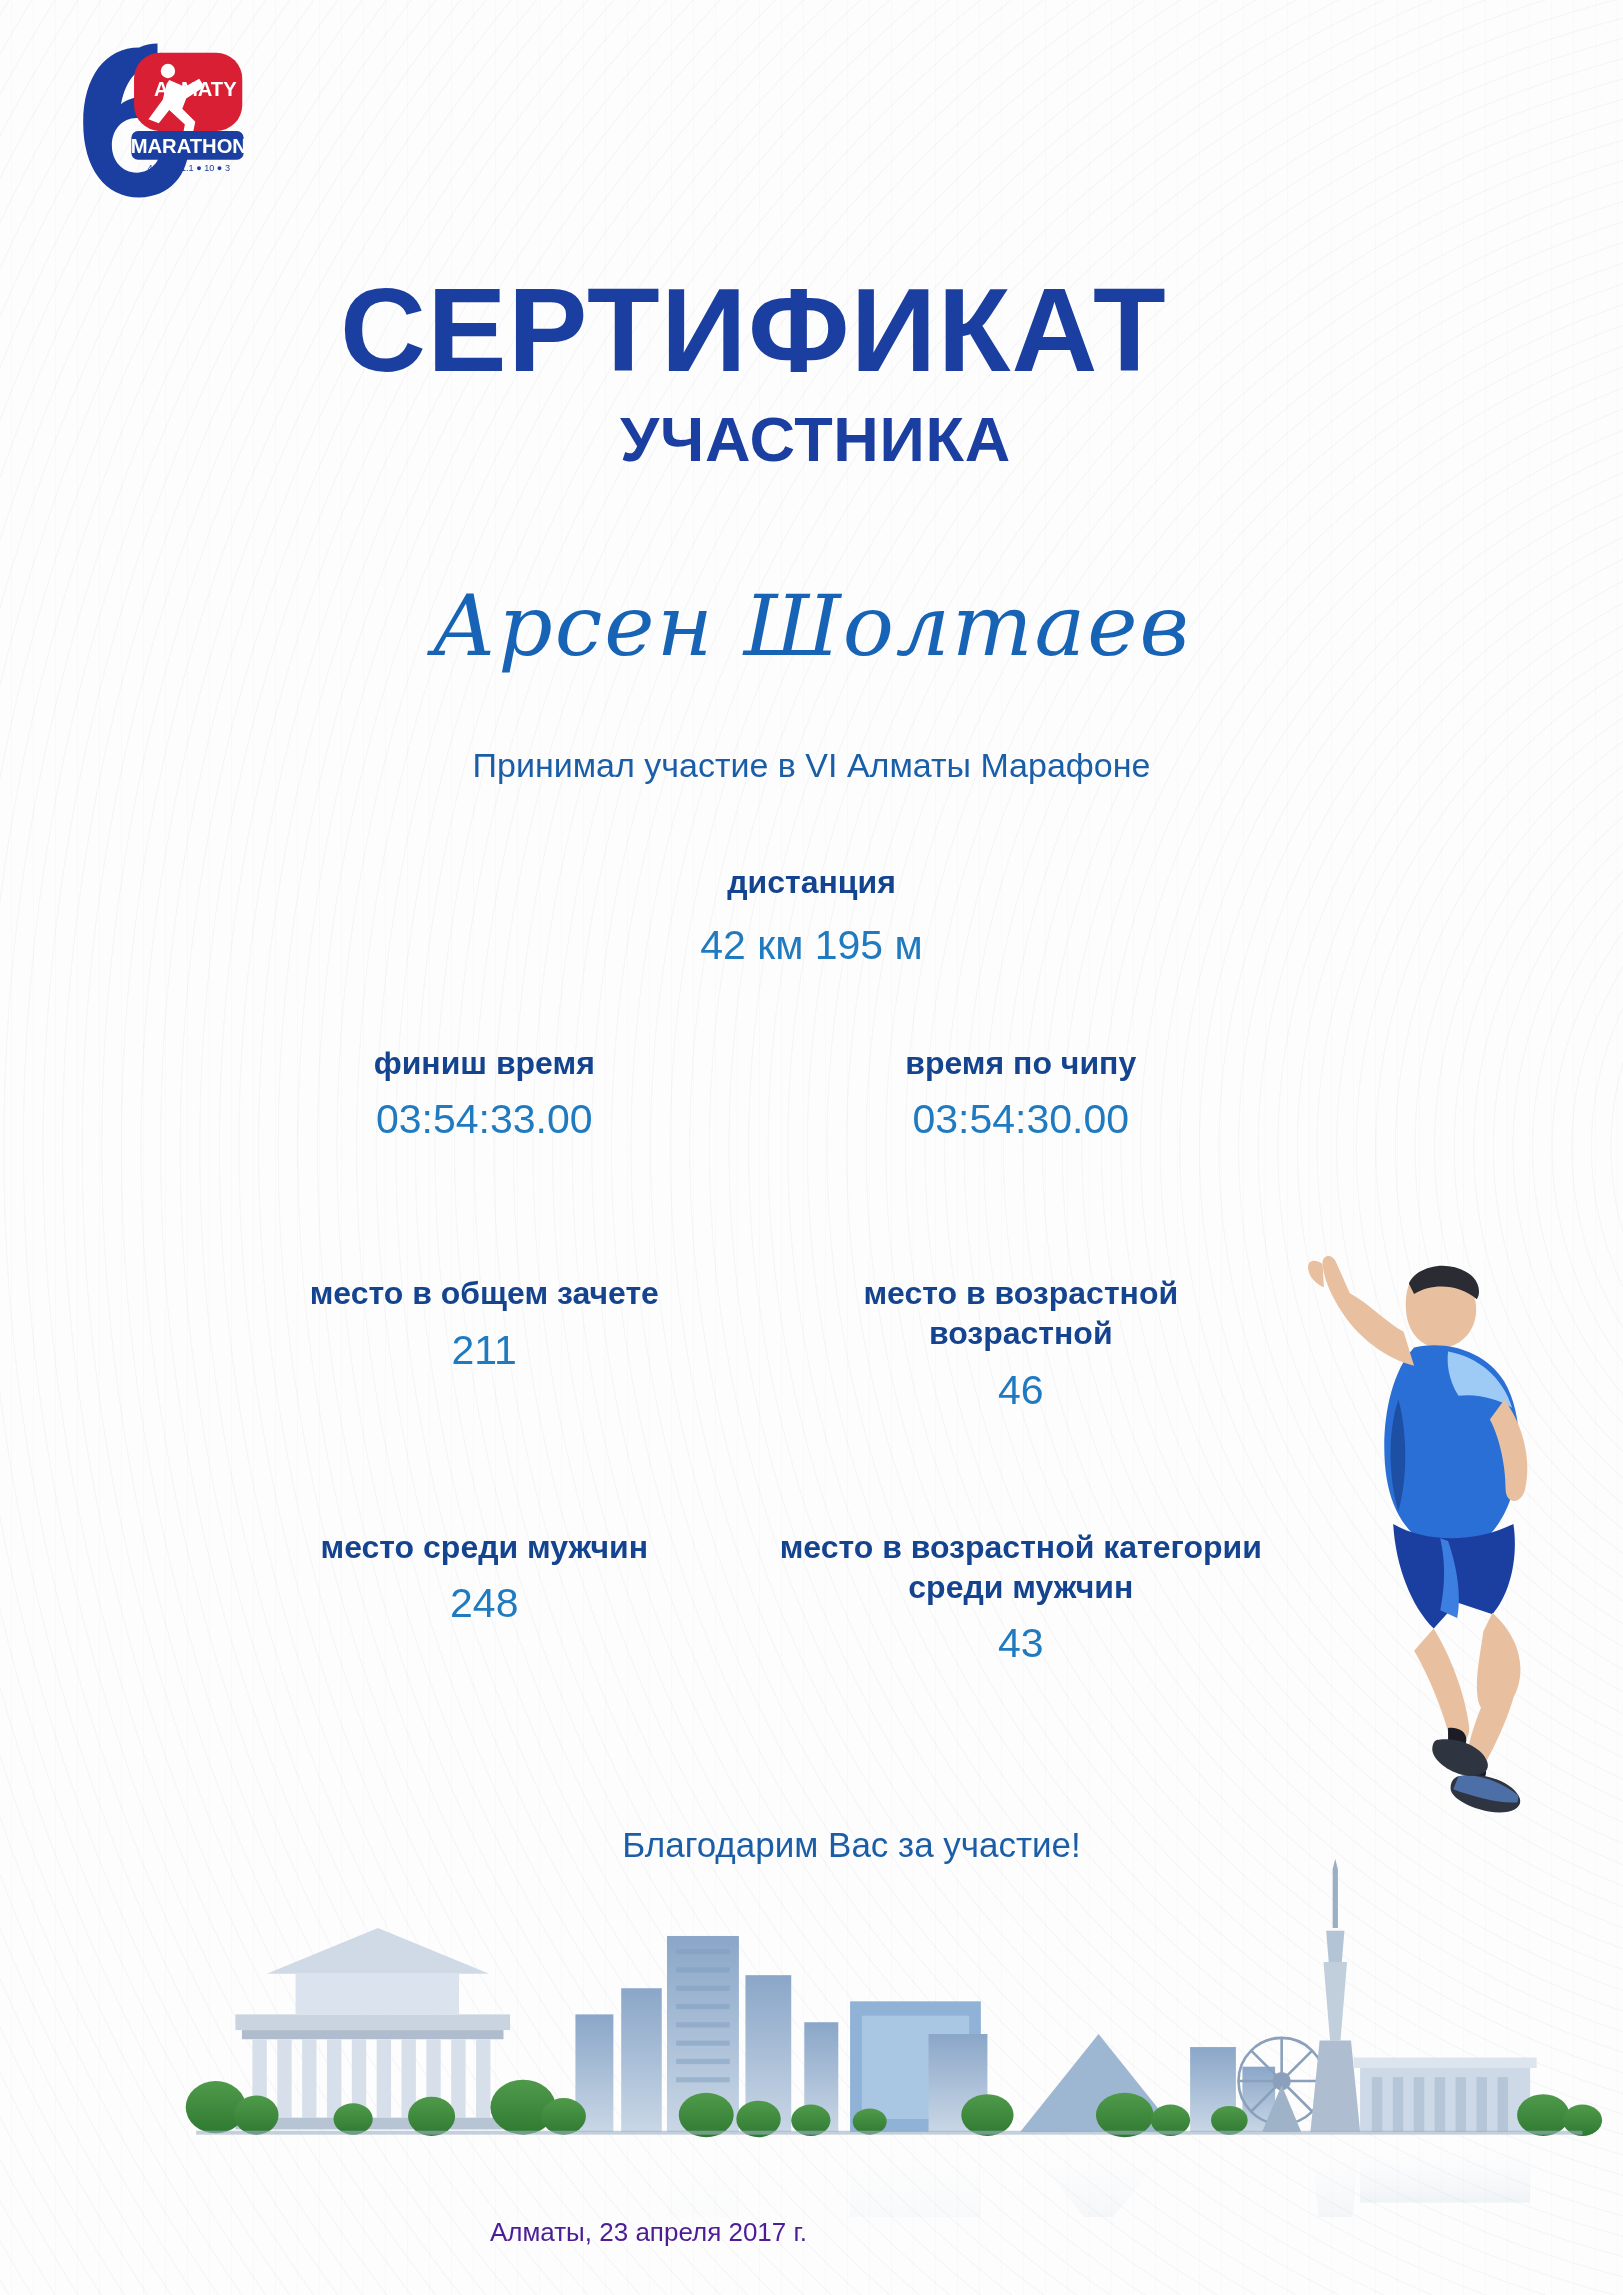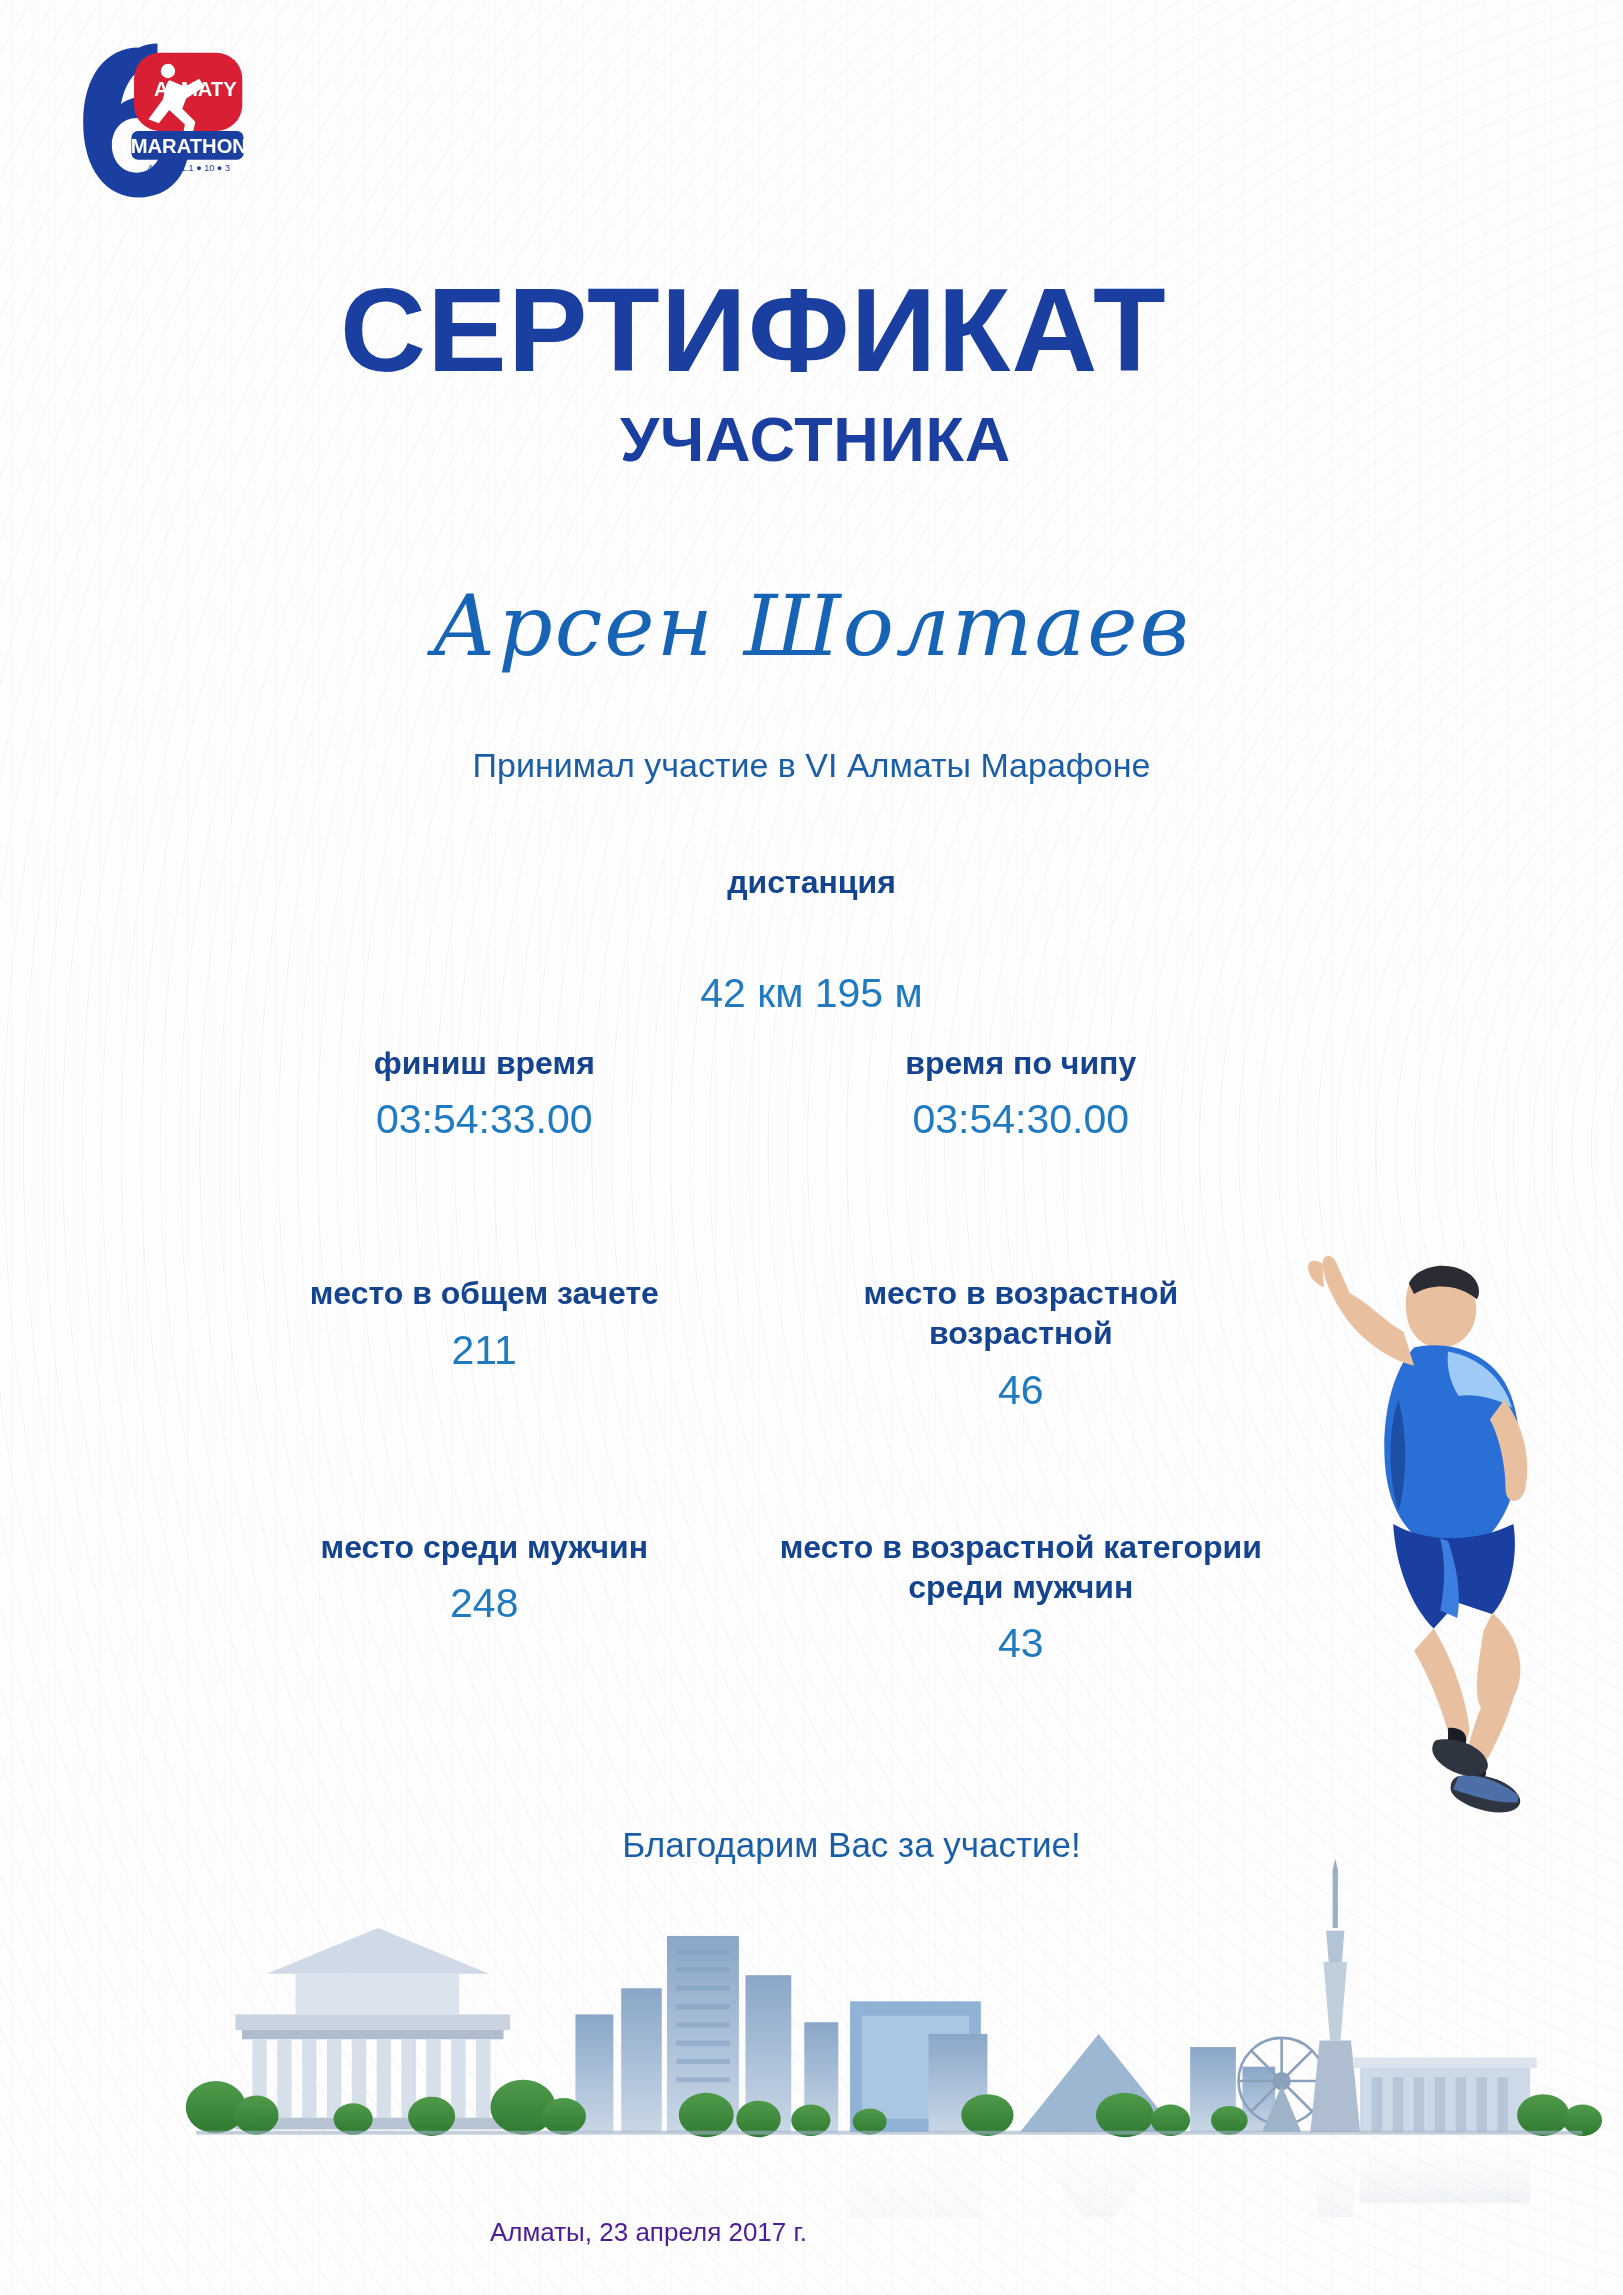--- a/index.html
+++ b/index.html
@@ -115,21 +115,20 @@
     color: #14448f;
   }
   .distance-value {
     position: absolute;
     top: 922px;
     left: 0;
     width: 1623px;
     text-align: center;
     font-size: 41px;
     color: #1f7ac0;
-    margin-top: 48px;
   }
 
   
   .results {
     position: absolute;
     top: 1043px;
     left: 216px;
     width: 1073px;
   }
   .res-row {

